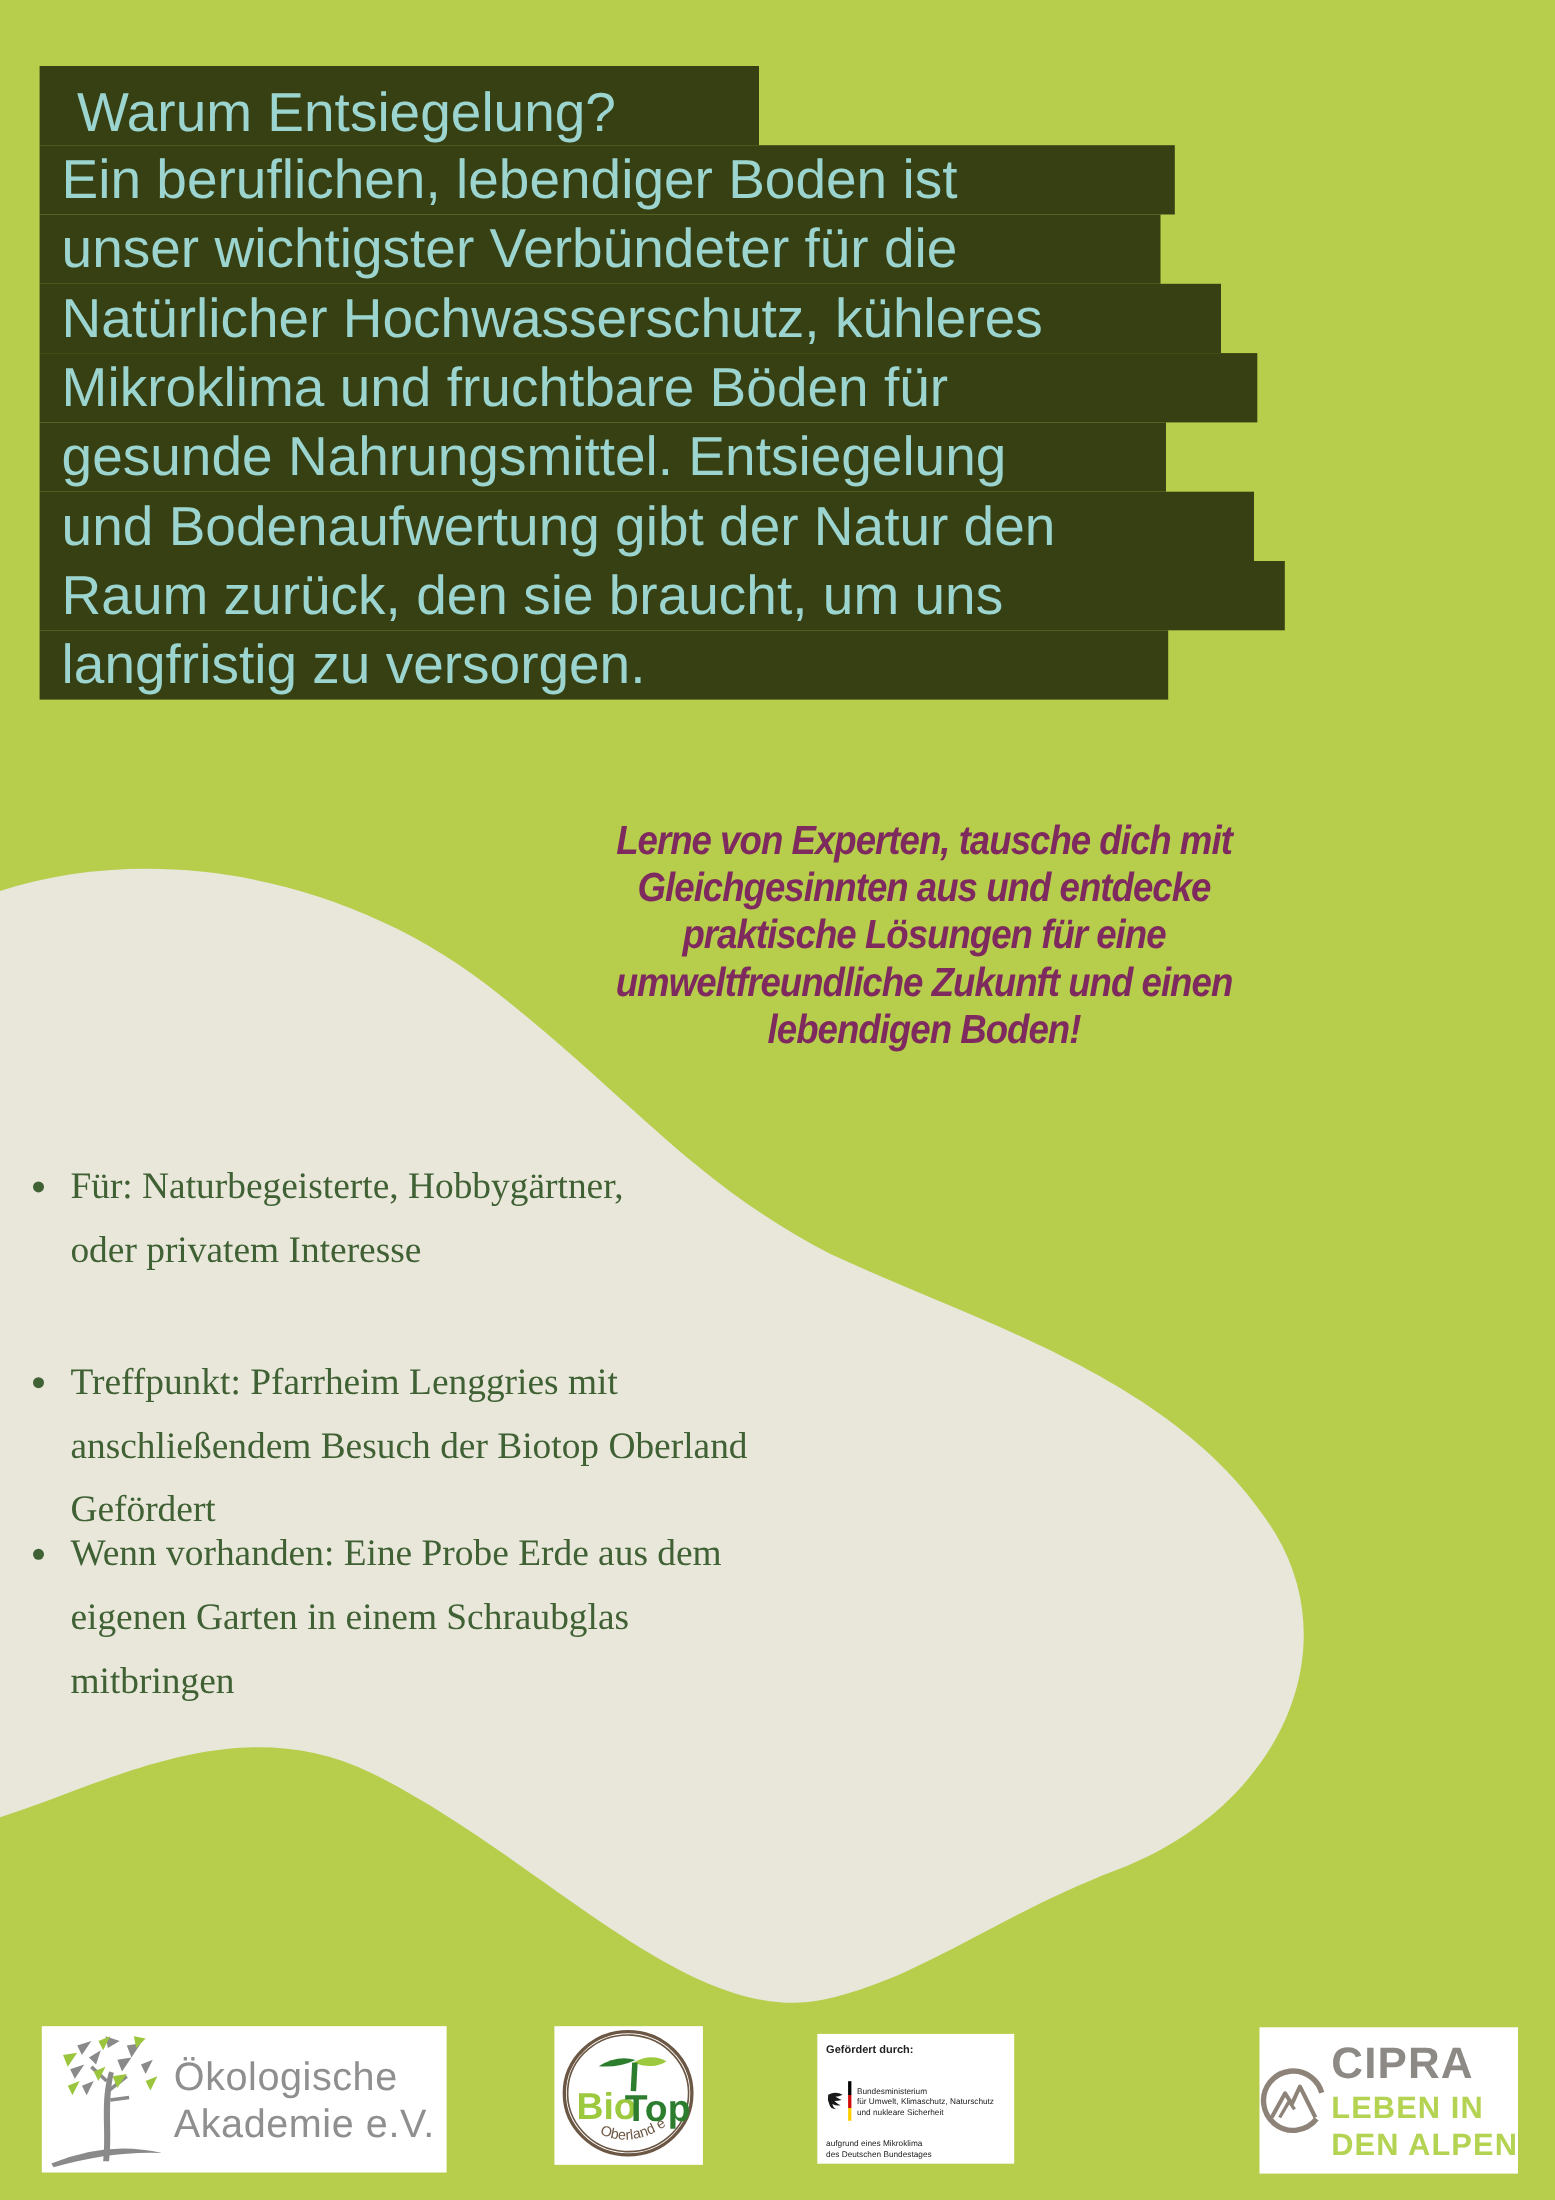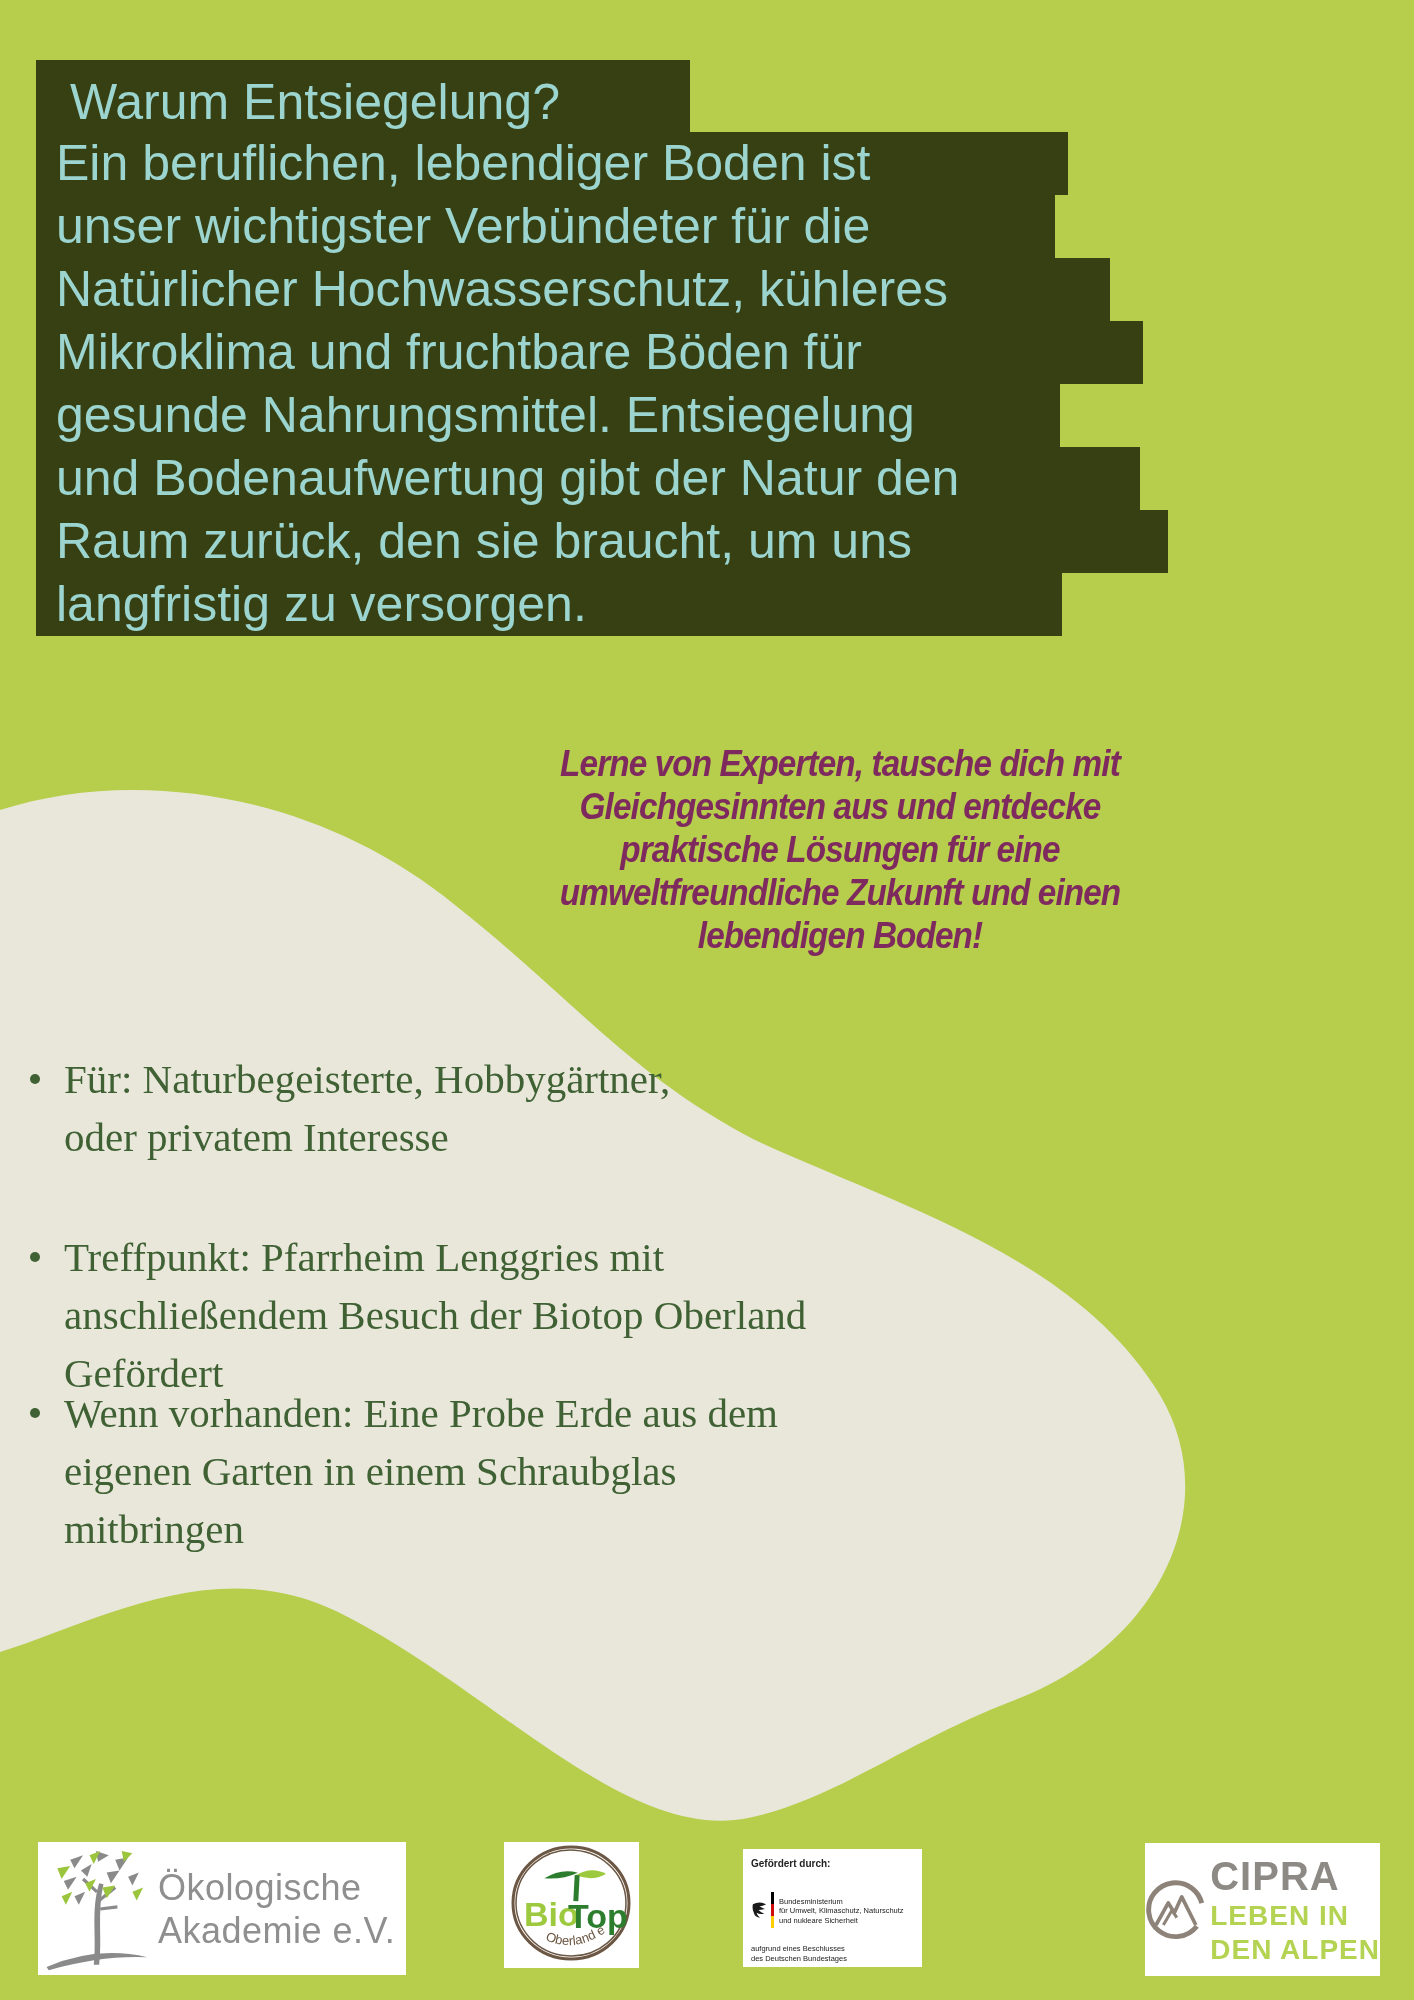--- a/index.html
+++ b/index.html
@@ -38,21 +38,21 @@
   
   .intro{position:absolute;left:460px;top:742px;width:760px;text-align:center;
     color:var(--intro_text);font-style:italic;font-weight:700;
     font-size:37px;line-height:43px;letter-spacing:-1px;
     transform:scaleX(.9);transform-origin:50% 0}
 
   
   .bullet-item{position:absolute;left:30px;width:700px;
     color:var(--bullet-text,#3f6134);color:var(--bullet_text);
     font-family:"Liberation Serif","DejaVu Serif",serif;
-    font-size:41px;line-height:58px}
+    font-size:34px;line-height:58px}
   .bullet-item .dot{position:absolute;left:0;top:24px;width:10px;height:10px;
     border-radius:50%;background:var(--bullet_text)}
   .bullet-item .b-line{margin-left:34px;white-space:nowrap}
   #bullet-0{top:1050px} #bullet-1{top:1228px} #bullet-2{top:1384px}
 
   
   .logo-card{position:absolute;background:#fff;overflow:hidden}
   .card-oeko{left:38px;top:1842px;width:368px;height:133px;
     display:flex;align-items:center}
   .oeko-text{color:#8f8f8f;font-size:36px;line-height:43px;margin-left:2px;
@@ -188,21 +188,21 @@
         <path d="M2 4 Q9 0 16 4 Q12 6 9 6 Q12 8 15 9 Q11 10 8 10 Q11 13 14 14 Q9 15 6 13 Q7 17 10 18 Q4 18 3 13 Q1 9 2 4 Z" fill="#1a1a1a"></path>
       </svg>
       <div class="min-stripe"></div>
       <div class="min-name">
         <div>Bundesministerium</div>
         <div>für Umwelt, Klimaschutz, Naturschutz</div>
         <div>und nukleare Sicherheit</div>
       </div>
     </div>
     <div class="min-basis">
-      <div>aufgrund eines Beschlusses</div>
+      <div>aufgrund eines Mikroklima</div>
       <div>des Deutschen Bundestages</div>
     </div>
   </div>
 
   <div class="logo-card card-cipra">
     <svg width="98" height="120" viewBox="0 0 100 115">
       <circle cx="50" cy="57" r="44" fill="none" stroke="#8d8379" stroke-width="8" stroke-dasharray="235 42" transform="rotate(38 50 57)"></circle>
       <path d="M18 82 L38 46 L48 62 L60 36 L83 82" fill="none" stroke="#8d8379" stroke-width="6" stroke-linejoin="round"></path>
       <path d="M30 82 L44 58 L52 70" fill="none" stroke="#8d8379" stroke-width="5" stroke-linejoin="round"></path>
     </svg>

